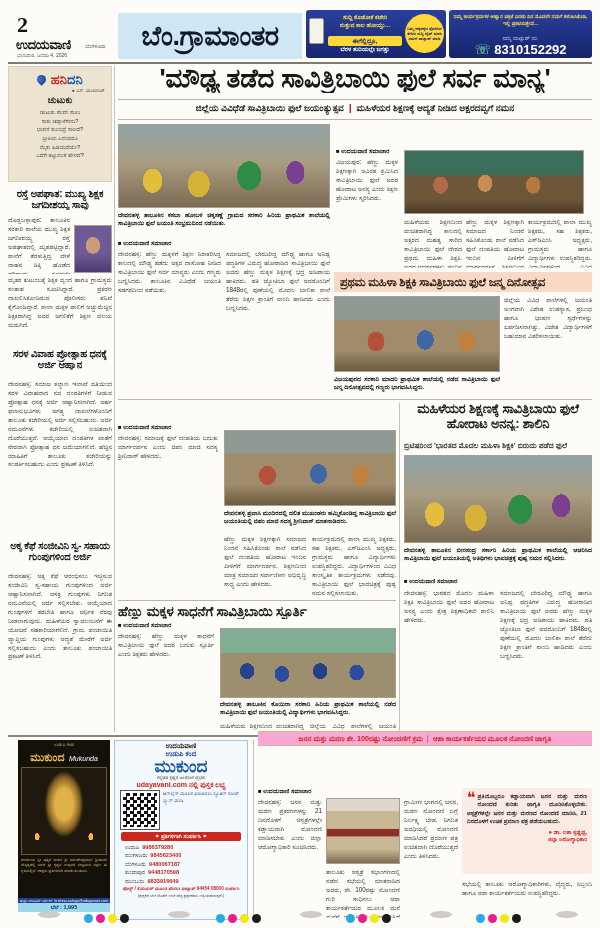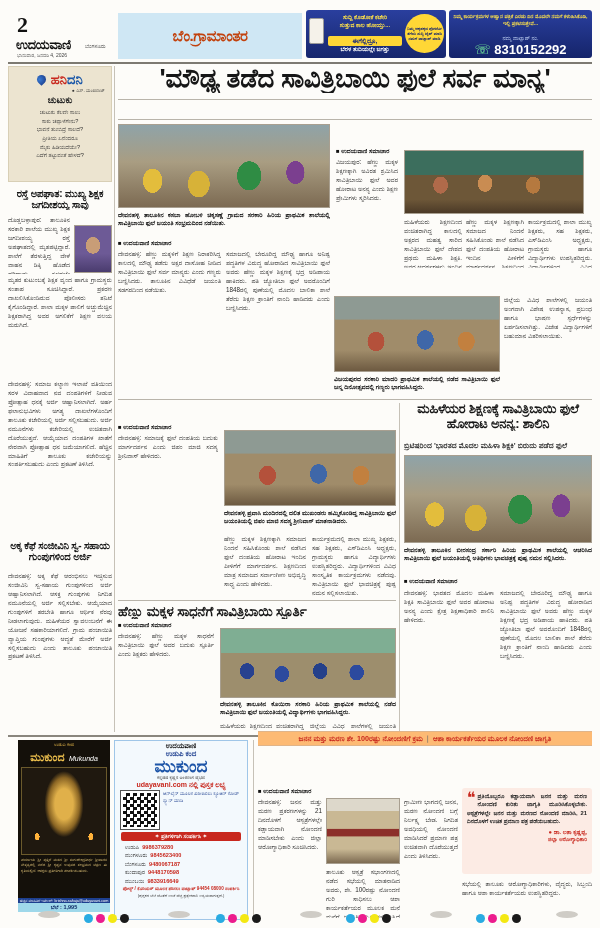--- a/index.html
+++ b/index.html
@@ -54,21 +54,21 @@
 </head>
 <body>
 
 <div id="page">
 
   <div class="a" style="left:17px;top:12px;width:20px;height:24px;font:bold 22px 'Liberation Serif',serif;color:#111;">2</div>
   <div class="a" style="left:16px;top:37px;font-size:13px;font-weight:bold;color:#0f0f0f;letter-spacing:-0.3px;">ಉದಯವಾಣಿ</div>
   <div class="a" style="left:85px;top:43px;font-size:5.5px;color:#333;">ಬೆಂಗಳೂರು</div>
   <div class="a" style="left:17px;top:52px;font-size:5px;color:#444;">ಭಾನುವಾರ, ಜನವರಿ 4, 2026</div>
   <div class="a" style="left:118px;top:13px;width:184px;height:46px;background:#cfe7f4;display:flex;align-items:center;justify-content:center;">
-    <span style="font-size:15px;font-weight:bold;color:#c2410c;letter-spacing:-0.5px;">ಬೆಂ.ಗ್ರಾಮಾಂತರ</span>
+    <span style="font-size:27px;font-weight:bold;color:#0f172a;letter-spacing:-0.5px;">ಬೆಂ.ಗ್ರಾಮಾಂತರ</span>
   </div>
 
   <div class="a" style="left:306px;top:10px;width:140px;height:48px;background:linear-gradient(180deg,#2a3f9e,#17276d);border-radius:3px;overflow:hidden;">
     <div class="a" style="left:3px;top:8px;width:15px;height:26px;background:#f5f2ea;border-radius:2px;border:1px solid #999;"></div>
     <div class="a" style="left:22px;top:4px;width:74px;font-size:6px;font-weight:bold;color:#ffe24a;line-height:1.3;text-align:center;">
       <span>ಸುದ್ದಿ ಕೊಡೋಕೆ ಕಚೇರಿ</span><br>
       <span>ಸುತ್ತುವ ಕಾಲ ಹೋಯ್ತು...</span>
     </div>
     <div class="a" style="left:22px;top:26px;width:74px;background:#ffd736;color:#1a2a7a;font-size:6.5px;font-weight:bold;text-align:center;border-radius:2px;padding:1px 0;">ಈಗೆಲ್ಲಿದ್ರೂ,</div>
     <div class="a" style="left:20px;top:36px;width:78px;font-size:6px;font-weight:bold;color:#fff;text-align:center;">ಬೆರಳ ತುದಿಯಲ್ಲೇ ಜಗತ್ತು</div>
@@ -107,44 +107,53 @@
       <div>ಮೈಕು ಹಿಡಿಯದೆಯೇ?</div>
       <div>ಎದೆಗೆ ತಟ್ಟುವಂತೆ ಹೇಳದೆ?</div>
     </div>
   </div>
 
   <div class="a hl" style="left:8px;top:188px;width:104px;font-size:10px;text-align:center;">ರಸ್ತೆ ಅಪಘಾತ: ಮುಖ್ಯ ಶಿಕ್ಷಕ ಜಗದೀಶಯ್ಯ ಸಾವು</div>
   <div class="a ph p-port" style="left:74px;top:225px;width:38px;height:48px;"></div>
   <div class="a body-t" style="left:8px;top:216px;width:62px;height:58px;">ದೊಡ್ಡಬಳ್ಳಾಪುರ: ತಾಲೂಕಿನ ಸರಕಾರಿ ಶಾಲೆಯ ಮುಖ್ಯ ಶಿಕ್ಷಕ ಜಗದೀಶಯ್ಯ ರಸ್ತೆ ಅಪಘಾತದಲ್ಲಿ ಮೃತಪಟ್ಟಿದ್ದಾರೆ. ಶಾಲೆಗೆ ತೆರಳುತ್ತಿದ್ದ ವೇಳೆ ವಾಹನ ಡಿಕ್ಕಿ ಹೊಡೆದ ಪರಿಣಾಮ ಸ್ಥಳದಲ್ಲೇ ಸಾವನ್ನಪ್ಪಿದ್ದಾರೆ.</div>
   <div class="a body-t" style="left:8px;top:276px;width:104px;height:66px;">ಮೃತರ ಕುಟುಂಬಕ್ಕೆ ಶಿಕ್ಷಕ ವೃಂದ ಹಾಗೂ ಗ್ರಾಮಸ್ಥರು ಸಂತಾಪ ಸೂಚಿಸಿದ್ದಾರೆ. ಪ್ರಕರಣ ದಾಖಲಿಸಿಕೊಂಡಿರುವ ಪೊಲೀಸರು ತನಿಖೆ ಕೈಗೊಂಡಿದ್ದಾರೆ. ಶಾಲಾ ಮಕ್ಕಳ ಪಾಲಿಗೆ ಅಚ್ಚುಮೆಚ್ಚಿನ ಶಿಕ್ಷಕರಾಗಿದ್ದ ಅವರ ಅಗಲಿಕೆಗೆ ಶಿಕ್ಷಣ ವಲಯ ಮರುಗಿದೆ.</div>
 
+  <div class="a hl" style="left:8px;top:348px;width:104px;font-size:10px;text-align:center;">ಸರಳ ವಿವಾಹ ಪ್ರೋತ್ಸಾಹ ಧನಕ್ಕೆ ಅರ್ಜಿ ಆಹ್ವಾನ</div>
   <div class="a body-t" style="left:8px;top:380px;width:104px;height:150px;">ದೇವನಹಳ್ಳಿ: ಸಮಾಜ ಕಲ್ಯಾಣ ಇಲಾಖೆ ವತಿಯಿಂದ ಸರಳ ವಿವಾಹವಾದ ನವ ದಂಪತಿಗಳಿಗೆ ನೀಡುವ ಪ್ರೋತ್ಸಾಹ ಧನಕ್ಕೆ ಅರ್ಜಿ ಆಹ್ವಾನಿಸಲಾಗಿದೆ. ಅರ್ಹ ಫಲಾನುಭವಿಗಳು ಅಗತ್ಯ ದಾಖಲೆಗಳೊಂದಿಗೆ ತಾಲೂಕು ಕಚೇರಿಯಲ್ಲಿ ಅರ್ಜಿ ಸಲ್ಲಿಸಬಹುದು. ಅರ್ಜಿ ನಮೂನೆಗಳು ಕಚೇರಿಯಲ್ಲಿ ಉಚಿತವಾಗಿ ದೊರೆಯುತ್ತವೆ. ಆಯ್ಕೆಯಾದ ದಂಪತಿಗಳ ಖಾತೆಗೆ ನೇರವಾಗಿ ಪ್ರೋತ್ಸಾಹ ಧನ ಜಮೆಯಾಗಲಿದೆ. ಹೆಚ್ಚಿನ ಮಾಹಿತಿಗೆ ತಾಲೂಕು ಕಚೇರಿಯನ್ನು ಸಂಪರ್ಕಿಸಬಹುದು ಎಂದು ಪ್ರಕಟಣೆ ತಿಳಿಸಿದೆ.</div>
 
   <div class="a hl" style="left:8px;top:540px;width:104px;font-size:10px;text-align:center;">ಅಕ್ಕ ಕೆಫೆ ಸಂಜೀವಿನಿ ಸ್ವ- ಸಹಾಯ ಗುಂಪುಗಳಿಂದ ಅರ್ಜಿ</div>
   <div class="a body-t" style="left:8px;top:572px;width:104px;height:156px;">ದೇವನಹಳ್ಳಿ: ಅಕ್ಕ ಕೆಫೆ ಆರಂಭಿಸಲು ಇಚ್ಛಿಸುವ ಸಂಜೀವಿನಿ ಸ್ವ-ಸಹಾಯ ಗುಂಪುಗಳಿಂದ ಅರ್ಜಿ ಆಹ್ವಾನಿಸಲಾಗಿದೆ. ಆಸಕ್ತ ಗುಂಪುಗಳು ನಿಗದಿತ ನಮೂನೆಯಲ್ಲಿ ಅರ್ಜಿ ಸಲ್ಲಿಸಬೇಕು. ಆಯ್ಕೆಯಾದ ಗುಂಪುಗಳಿಗೆ ತರಬೇತಿ ಹಾಗೂ ಆರ್ಥಿಕ ನೆರವು ನೀಡಲಾಗುವುದು. ಮಹಿಳೆಯರ ಸ್ವಾವಲಂಬನೆಗೆ ಈ ಯೋಜನೆ ಸಹಕಾರಿಯಾಗಲಿದೆ. ಗ್ರಾಮ ಪಂಚಾಯಿತಿ ವ್ಯಾಪ್ತಿಯ ಗುಂಪುಗಳು ಆದ್ಯತೆ ಮೇರೆಗೆ ಅರ್ಜಿ ಸಲ್ಲಿಸಬಹುದು ಎಂದು ತಾಲೂಕು ಪಂಚಾಯಿತಿ ಪ್ರಕಟಣೆ ತಿಳಿಸಿದೆ.</div>
 
   <div class="a vr" style="left:114px;top:66px;height:666px;"></div>
 
   <div class="a hl" style="left:118px;top:64px;width:474px;font-size:26px;text-align:center;">'ಮೌಢ್ಯ ತಡೆದ ಸಾವಿತ್ರಿಬಾಯಿ ಫುಲೆ ಸರ್ವ ಮಾನ್ಯ'</div>
   <div class="a hr" style="left:118px;top:99px;width:474px;"></div>
+  <div class="a" style="left:118px;top:103px;width:474px;text-align:center;font-size:9px;font-weight:bold;color:#222;">
+    <span>ಜಿಲ್ಲೆಯ ವಿವಿಧೆಡೆ ಸಾವಿತ್ರಿಬಾಯಿ ಫುಲೆ ಜಯಂತ್ಯುತ್ಸವ</span>
+    <span class="red">❙</span>
+    <span>ಮಹಿಳೆಯರ ಶಿಕ್ಷಣಕ್ಕೆ ಆದ್ಯತೆ ನೀಡಿದ ಅಕ್ಷರದವ್ವಗೆ ನಮನ</span>
+  </div>
   <div class="a hr" style="left:118px;top:119px;width:474px;"></div>
 
   <div class="a ph p-group" style="left:118px;top:124px;width:212px;height:84px;"></div>
   <div class="a cap" style="left:118px;top:211px;width:212px;height:26px;">ದೇವನಹಳ್ಳಿ ತಾಲೂಕಿನ ಕಸಬಾ ಹೋಬಳಿ ಚಿಕ್ಕಸಣ್ಣೆ ಗ್ರಾಮದ ಸರಕಾರಿ ಹಿರಿಯ ಪ್ರಾಥಮಿಕ ಶಾಲೆಯಲ್ಲಿ ಸಾವಿತ್ರಿಬಾಯಿ ಫುಲೆ ಜಯಂತಿ ಸಂಭ್ರಮದಿಂದ ನಡೆಯಿತು.</div>
   <div class="a byl" style="left:118px;top:240px;width:120px;">■ ಉದಯವಾಣಿ ಸಮಾಚಾರ</div>
   <div class="a body-t" style="left:118px;top:250px;width:103px;height:148px;">ದೇವನಹಳ್ಳಿ: ಹೆಣ್ಣು ಮಕ್ಕಳಿಗೆ ಶಿಕ್ಷಣ ನಿರಾಕರಿಸಿದ್ದ ಕಾಲದಲ್ಲಿ ಮೌಢ್ಯ ತಡೆದು ಅಕ್ಷರ ದಾಸೋಹ ನೀಡಿದ ಸಾವಿತ್ರಿಬಾಯಿ ಫುಲೆ ಸರ್ವ ಮಾನ್ಯರು ಎಂದು ಗಣ್ಯರು ಬಣ್ಣಿಸಿದರು. ತಾಲೂಕಿನ ವಿವಿಧೆಡೆ ಜಯಂತಿ ಸಡಗರದಿಂದ ನಡೆಯಿತು.</div>
   <div class="a body-t" style="left:226px;top:250px;width:104px;height:148px;">ಸಮಾಜದಲ್ಲಿ ಬೇರೂರಿದ್ದ ಮೌಢ್ಯ ಹಾಗೂ ಅನಿಷ್ಟ ಪದ್ಧತಿಗಳ ವಿರುದ್ಧ ಹೋರಾಡಿದ ಸಾವಿತ್ರಿಬಾಯಿ ಫುಲೆ ಅವರು ಹೆಣ್ಣು ಮಕ್ಕಳ ಶಿಕ್ಷಣಕ್ಕೆ ಭದ್ರ ಅಡಿಪಾಯ ಹಾಕಿದರು. ಪತಿ ಜ್ಯೋತಿಬಾ ಫುಲೆ ಅವರೊಂದಿಗೆ 1848ರಲ್ಲಿ ಪುಣೆಯಲ್ಲಿ ಮೊದಲ ಬಾಲಿಕಾ ಶಾಲೆ ತೆರೆದು ಶಿಕ್ಷಣ ಕ್ರಾಂತಿಗೆ ನಾಂದಿ ಹಾಡಿದರು ಎಂದು ಬಣ್ಣಿಸಿದರು.</div>
 
   <div class="a byl" style="left:336px;top:148px;width:62px;">■ ಉದಯವಾಣಿ ಸಮಾಚಾರ</div>
   <div class="a body-t" style="left:336px;top:158px;width:62px;height:110px;">ವಿಜಯಪುರ: ಹೆಣ್ಣು ಮಕ್ಕಳ ಶಿಕ್ಷಣಕ್ಕಾಗಿ ಅವಿರತ ಶ್ರಮಿಸಿದ ಸಾವಿತ್ರಿಬಾಯಿ ಫುಲೆ ಅವರ ಹೋರಾಟ ಅನನ್ಯ ಎಂದು ಶಿಕ್ಷಣ ಪ್ರೇಮಿಗಳು ಸ್ಮರಿಸಿದರು.</div>
   <div class="a ph p-class" style="left:404px;top:150px;width:180px;height:64px;"></div>
   <div class="a body-t" style="left:404px;top:218px;width:58px;height:50px;">ಮಹಿಳೆಯರು ಶಿಕ್ಷಣದಿಂದ ವಂಚಿತರಾಗಿದ್ದ ಕಾಲದಲ್ಲಿ ಅಕ್ಷರದ ಮಹತ್ವ ಸಾರಿದ ಸಾವಿತ್ರಿಬಾಯಿ ಫುಲೆ ದೇಶದ ಪ್ರಥಮ ಮಹಿಳಾ ಶಿಕ್ಷಕಿ. ಅವರ ಆದರ್ಶಗಳನ್ನು ಇಂದಿನ ವಿದ್ಯಾರ್ಥಿಗಳು ಮೈಗೂಡಿಸಿಕೊಂಡು ಉತ್ತಮ ಶಿಕ್ಷಣ ಪಡೆಯಬೇಕು ಎಂದು ಕರೆ ನೀಡಿದರು.</div>
   <div class="a body-t" style="left:466px;top:218px;width:58px;height:50px;">ಹೆಣ್ಣು ಮಕ್ಕಳ ಶಿಕ್ಷಣಕ್ಕಾಗಿ ಸಮಾಜದ ನಿಂದನೆ ಸಹಿಸಿಕೊಂಡು ಶಾಲೆ ನಡೆಸಿದ ಫುಲೆ ದಂಪತಿಯ ಹೋರಾಟ ಇಂದಿನ ಪೀಳಿಗೆಗೆ ಮಾರ್ಗದರ್ಶನ. ಶಿಕ್ಷಣದಿಂದ ಮಾತ್ರ ಸಮಾಜದ ಸರ್ವಾಂಗೀಣ ಅಭಿವೃದ್ಧಿ ಸಾಧ್ಯ ಎಂದು ಹೇಳಿದರು.</div>
   <div class="a body-t" style="left:528px;top:218px;width:64px;height:50px;">ಕಾರ್ಯಕ್ರಮದಲ್ಲಿ ಶಾಲಾ ಮುಖ್ಯ ಶಿಕ್ಷಕರು, ಸಹ ಶಿಕ್ಷಕರು, ಎಸ್‌ಡಿಎಂಸಿ ಅಧ್ಯಕ್ಷರು, ಗ್ರಾಮಸ್ಥರು ಹಾಗೂ ವಿದ್ಯಾರ್ಥಿಗಳು ಉಪಸ್ಥಿತರಿದ್ದರು. ವಿದ್ಯಾರ್ಥಿಗಳಿಂದ ವಿವಿಧ ಸಾಂಸ್ಕೃತಿಕ ಕಾರ್ಯಕ್ರಮಗಳು ನಡೆದವು. ಸಾವಿತ್ರಿಬಾಯಿ ಫುಲೆ ಭಾವಚಿತ್ರಕ್ಕೆ ಪುಷ್ಪ ನಮನ ಸಲ್ಲಿಸಲಾಯಿತು.</div>
 
+  <div class="a" style="left:334px;top:272px;width:258px;height:20px;background:#f9d8c6;display:flex;align-items:center;padding-left:6px;">
+    <span style="font-size:11.5px;font-weight:bold;color:#2d1a10;letter-spacing:-0.3px;">ಪ್ರಥಮ ಮಹಿಳಾ ಶಿಕ್ಷಕಿ ಸಾವಿತ್ರಿಬಾಯಿ ಫುಲೆ ಜನ್ಮ ದಿನೋತ್ಸವ</span>
+  </div>
   <div class="a ph p-dais" style="left:334px;top:296px;width:166px;height:76px;"></div>
   <div class="a cap" style="left:334px;top:375px;width:166px;height:22px;">ವಿಜಯಪುರದ ಸರಕಾರಿ ಮಾದರಿ ಪ್ರಾಥಮಿಕ ಶಾಲೆಯಲ್ಲಿ ನಡೆದ ಸಾವಿತ್ರಿಬಾಯಿ ಫುಲೆ ಜನ್ಮ ದಿನೋತ್ಸವದಲ್ಲಿ ಗಣ್ಯರು ಭಾಗವಹಿಸಿದ್ದರು.</div>
   <div class="a body-t" style="left:504px;top:296px;width:88px;height:101px;">ಜಿಲ್ಲೆಯ ವಿವಿಧ ಶಾಲೆಗಳಲ್ಲಿ ಜಯಂತಿ ಅಂಗವಾಗಿ ವಿಶೇಷ ಉಪನ್ಯಾಸ, ಪ್ರಬಂಧ ಹಾಗೂ ಭಾಷಣ ಸ್ಪರ್ಧೆಗಳನ್ನು ಏರ್ಪಡಿಸಲಾಗಿತ್ತು. ವಿಜೇತ ವಿದ್ಯಾರ್ಥಿಗಳಿಗೆ ಬಹುಮಾನ ವಿತರಿಸಲಾಯಿತು.</div>
 
   <div class="a hr" style="left:118px;top:399px;width:474px;"></div>
 
   <div class="a byl" style="left:118px;top:424px;width:110px;">■ ಉದಯವಾಣಿ ಸಮಾಚಾರ</div>
   <div class="a body-t" style="left:118px;top:434px;width:100px;height:164px;">ದೇವನಹಳ್ಳಿ: ಸಮಾಜಕ್ಕೆ ಫುಲೆ ದಂಪತಿಯ ಬದುಕು ಮಾರ್ಗದರ್ಶನ ಎಂದು ಜಿಪಂ ಮಾಜಿ ಸದಸ್ಯ ಶ್ರೀನಿವಾಸ್ ಹೇಳಿದರು.</div>
   <div class="a ph p-dais" style="left:224px;top:430px;width:172px;height:76px;"></div>
   <div class="a cap" style="left:224px;top:509px;width:172px;height:22px;">ದೇವನಹಳ್ಳಿ ಪ್ರವಾಸಿ ಮಂದಿರದಲ್ಲಿ ದಲಿತ ಮುಖಂಡರು ಹಮ್ಮಿಕೊಂಡಿದ್ದ ಸಾವಿತ್ರಿಬಾಯಿ ಫುಲೆ ಜಯಂತಿಯಲ್ಲಿ ಜಿಪಂ ಮಾಜಿ ಸದಸ್ಯ ಶ್ರೀನಿವಾಸ್ ಮಾತನಾಡಿದರು.</div>
@@ -204,21 +213,21 @@
       <div><span>ಬೆಂಗಳೂರು</span> &nbsp;<b class="red">9480067187</b></div>
       <div><span>ಕುಂದಾಪುರ</span> &nbsp;<b class="red">9448170598</b></div>
       <div><span>ಮುಂಬಯಿ</span> &nbsp;<b class="red">9833916649</b></div>
     </div>
     <div style="margin:1px 6px 0;font-size:4.6px;font-weight:bold;color:#c8281e;text-align:center;line-height:1.3;">ಪೋಸ್ಟ್ / ಕೊರಿಯರ್ ಮೂಲಕ ತರಿಸಲು ವಾಟ್ಸಾಪ್ 94454 08000 ಸಂಪರ್ಕಿಸಿ</div>
     <div style="margin:1px 6px 0;font-size:4px;color:#444;text-align:center;">(ಪುಸ್ತಕದ ಬೆಲೆ ಜೊತೆಗೆ ಅಂಚೆ ವೆಚ್ಚ ಪ್ರತ್ಯೇಕವಾಗಿ ಅನ್ವಯವಾಗುತ್ತದೆ.)</div>
   </div>
 
   <div class="a vr" style="left:253px;top:740px;height:180px;"></div>
 
-  <div class="a" style="left:258px;top:731px;width:334px;height:15px;background:#fdba74;border-top:1px solid #e0b489;border-bottom:1px solid #e0b489;display:flex;align-items:center;justify-content:center;">
+  <div class="a" style="left:258px;top:731px;width:334px;height:15px;background:#f9a8d4;border-top:1px solid #e0b489;border-bottom:1px solid #e0b489;display:flex;align-items:center;justify-content:center;">
     <span style="font-size:7.2px;font-weight:bold;color:#c8281e;">
       <span>ಜನನ ಮತ್ತು ಮರಣ ಶೇ. 100ರಷ್ಟು ನೋಂದಣಿಗೆ ಕ್ರಮ</span>
       <span style="color:#666;">❘</span>
       <span>ಆಶಾ ಕಾರ್ಯಕರ್ತೆಯರ ಮೂಲಕ ನೋಂದಣಿ ಜಾಗೃತಿ</span>
     </span>
   </div>
   <div class="a byl" style="left:258px;top:788px;width:120px;">■ ಉದಯವಾಣಿ ಸಮಾಚಾರ</div>
   <div class="a body-t" style="left:258px;top:798px;width:64px;height:120px;">ದೇವನಹಳ್ಳಿ: ಜನನ ಮತ್ತು ಮರಣ ಪ್ರಕರಣಗಳನ್ನು 21 ದಿನದೊಳಗೆ ಆಸ್ಪತ್ರೆಗಳಲ್ಲೇ ಕಡ್ಡಾಯವಾಗಿ ನೋಂದಣಿ ಮಾಡಿಸಬೇಕು ಎಂದು ಜಿಲ್ಲಾ ಆರೋಗ್ಯಾಧಿಕಾರಿ ಸೂಚಿಸಿದರು.</div>
   <div class="a ph p-build" style="left:326px;top:798px;width:74px;height:66px;"></div>
   <div class="a body-t" style="left:326px;top:868px;width:74px;height:50px;">ತಾಲೂಕು ಆಸ್ಪತ್ರೆ ಸಭಾಂಗಣದಲ್ಲಿ ನಡೆದ ಸಭೆಯಲ್ಲಿ ಮಾತನಾಡಿದ ಅವರು, ಶೇ. 100ರಷ್ಟು ನೋಂದಣಿ ಗುರಿ ಸಾಧಿಸಲು ಆಶಾ ಕಾರ್ಯಕರ್ತೆಯರ ಮೂಲಕ ಮನೆ ಮನೆಗೆ ಜಾಗೃತಿ ಮೂಡಿಸಲಾಗುತ್ತಿದೆ ಎಂದರು.</div>

